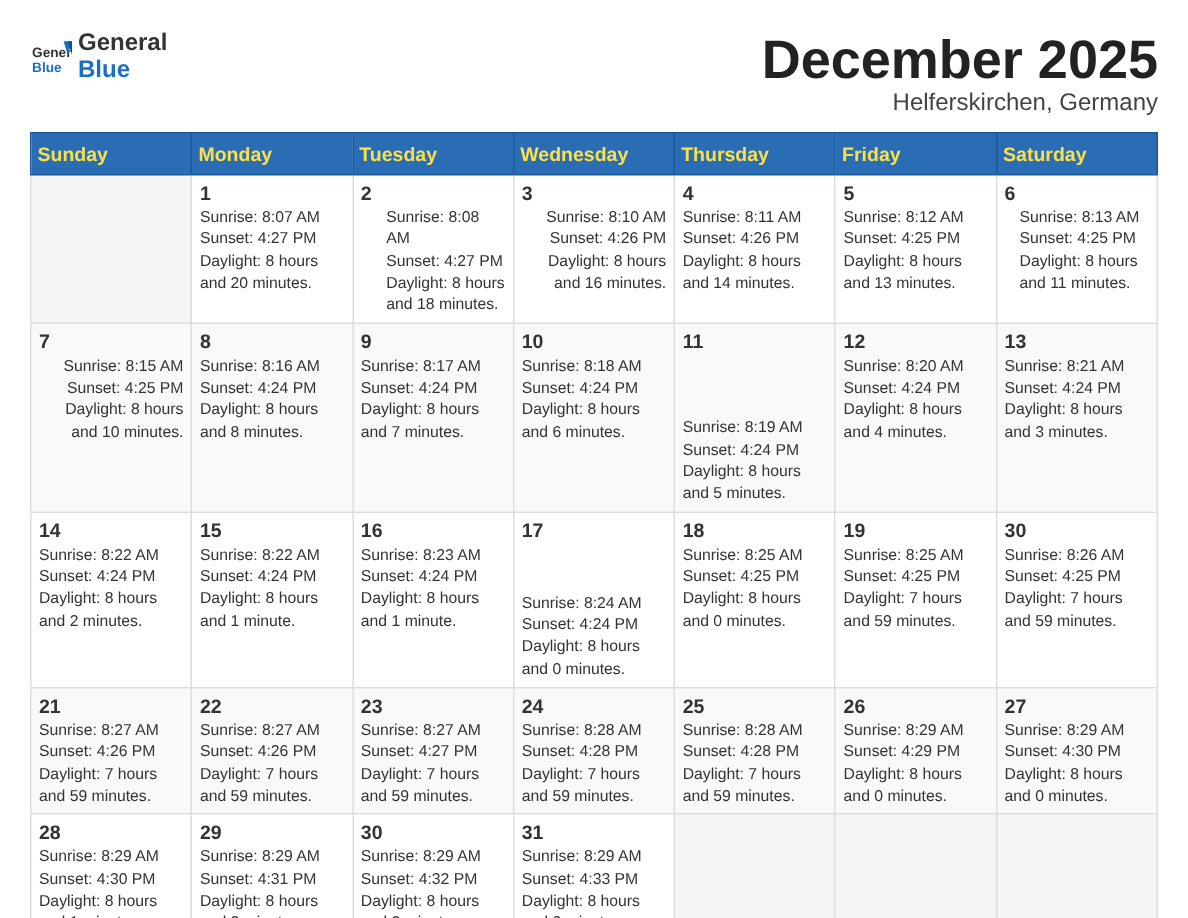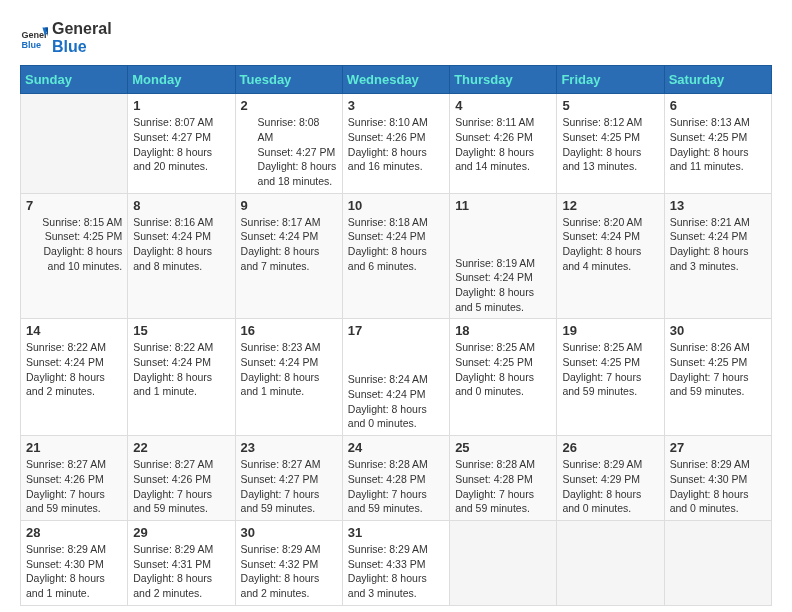--- a/index.html
+++ b/index.html
@@ -38,21 +38,21 @@
       font-size: 16px;
       color: #444;
     }
     .calendar {
       width: 100%;
       border-collapse: collapse;
       border: 1px solid #ccc;
     }
     .calendar th {
       background: #2a6db5;
-      color: #5eead4;
+      color: #fde047;
       font-size: 13px;
       font-weight: bold;
       padding: 6px 4px;
       text-align: left;
       border: 1px solid #1a5a9a;
     }
     .calendar td {
       vertical-align: top;
       border: 1px solid #ddd;
       padding: 4px 5px;
@@ -83,20 +83,24 @@
       <text x="2" y="20" font-size="13" font-weight="bold" fill="#333">General</text>
       <text x="2" y="34" font-size="13" font-weight="bold" fill="#1a6fc4">Blue</text>
       <polygon points="32,5 40,5 36,18" fill="#1a6fc4"></polygon>
       <polygon points="36,5 40,5 40,18" fill="#0a4f9a"></polygon>
     </svg>
     <div>
       <div style="font-size:16px;font-weight:bold;color:#333;line-height:1.1;">General</div>
       <div style="font-size:16px;font-weight:bold;color:#1a6fc4;line-height:1.1;">Blue</div>
     </div>
   </div>
+  <div class="title-block">
+    <div class="month-title">December 2025</div>
+    <div class="location">Helferskirchen, Germany</div>
+  </div>
 </div>
 
 <table class="calendar">
   <thead>
     <tr>
     <th>Sunday</th>
         <th>Monday</th>
         <th>Tuesday</th>
         <th>Wednesday</th>
         <th>Thursday</th>
@@ -116,42 +120,42 @@
         </td>
         <td>
           <span class="day-number">2</span>
           <div class="day-info" style="white-space: pre-line; margin-left: 17px;">Sunrise: 8:08 AM
 Sunset: 4:27 PM
 Daylight: 8 hours
 and 18 minutes.</div>
         </td>
         <td>
           <span class="day-number">3</span>
-          <div class="day-info" style="white-space: pre-line;">Sunrise: 8:10 AM
+          <div class="day-info" style="white-space: pre-line; text-align: right;">Sunrise: 8:10 AM
 Sunset: 4:26 PM
 Daylight: 8 hours
 and 16 minutes.</div>
         </td>
         <td>
           <span class="day-number">4</span>
           <div class="day-info" style="white-space: pre-line;">Sunrise: 8:11 AM
 Sunset: 4:26 PM
 Daylight: 8 hours
 and 14 minutes.</div>
         </td>
         <td>
           <span class="day-number">5</span>
           <div class="day-info" style="white-space: pre-line;">Sunrise: 8:12 AM
 Sunset: 4:25 PM
 Daylight: 8 hours
 and 13 minutes.</div>
         </td>
         <td>
           <span class="day-number">6</span>
-          <div class="day-info" style="white-space: pre-line;">Sunrise: 8:13 AM
+          <div class="day-info" style="white-space: pre-line; margin-left: 10px;">Sunrise: 8:13 AM
 Sunset: 4:25 PM
 Daylight: 8 hours
 and 11 minutes.</div>
         </td>
       </tr>
       <tr>
         <td>
           <span class="day-number">7</span>
           <div class="day-info" style="white-space: pre-line; text-align: right;">Sunrise: 8:15 AM
 Sunset: 4:25 PM

